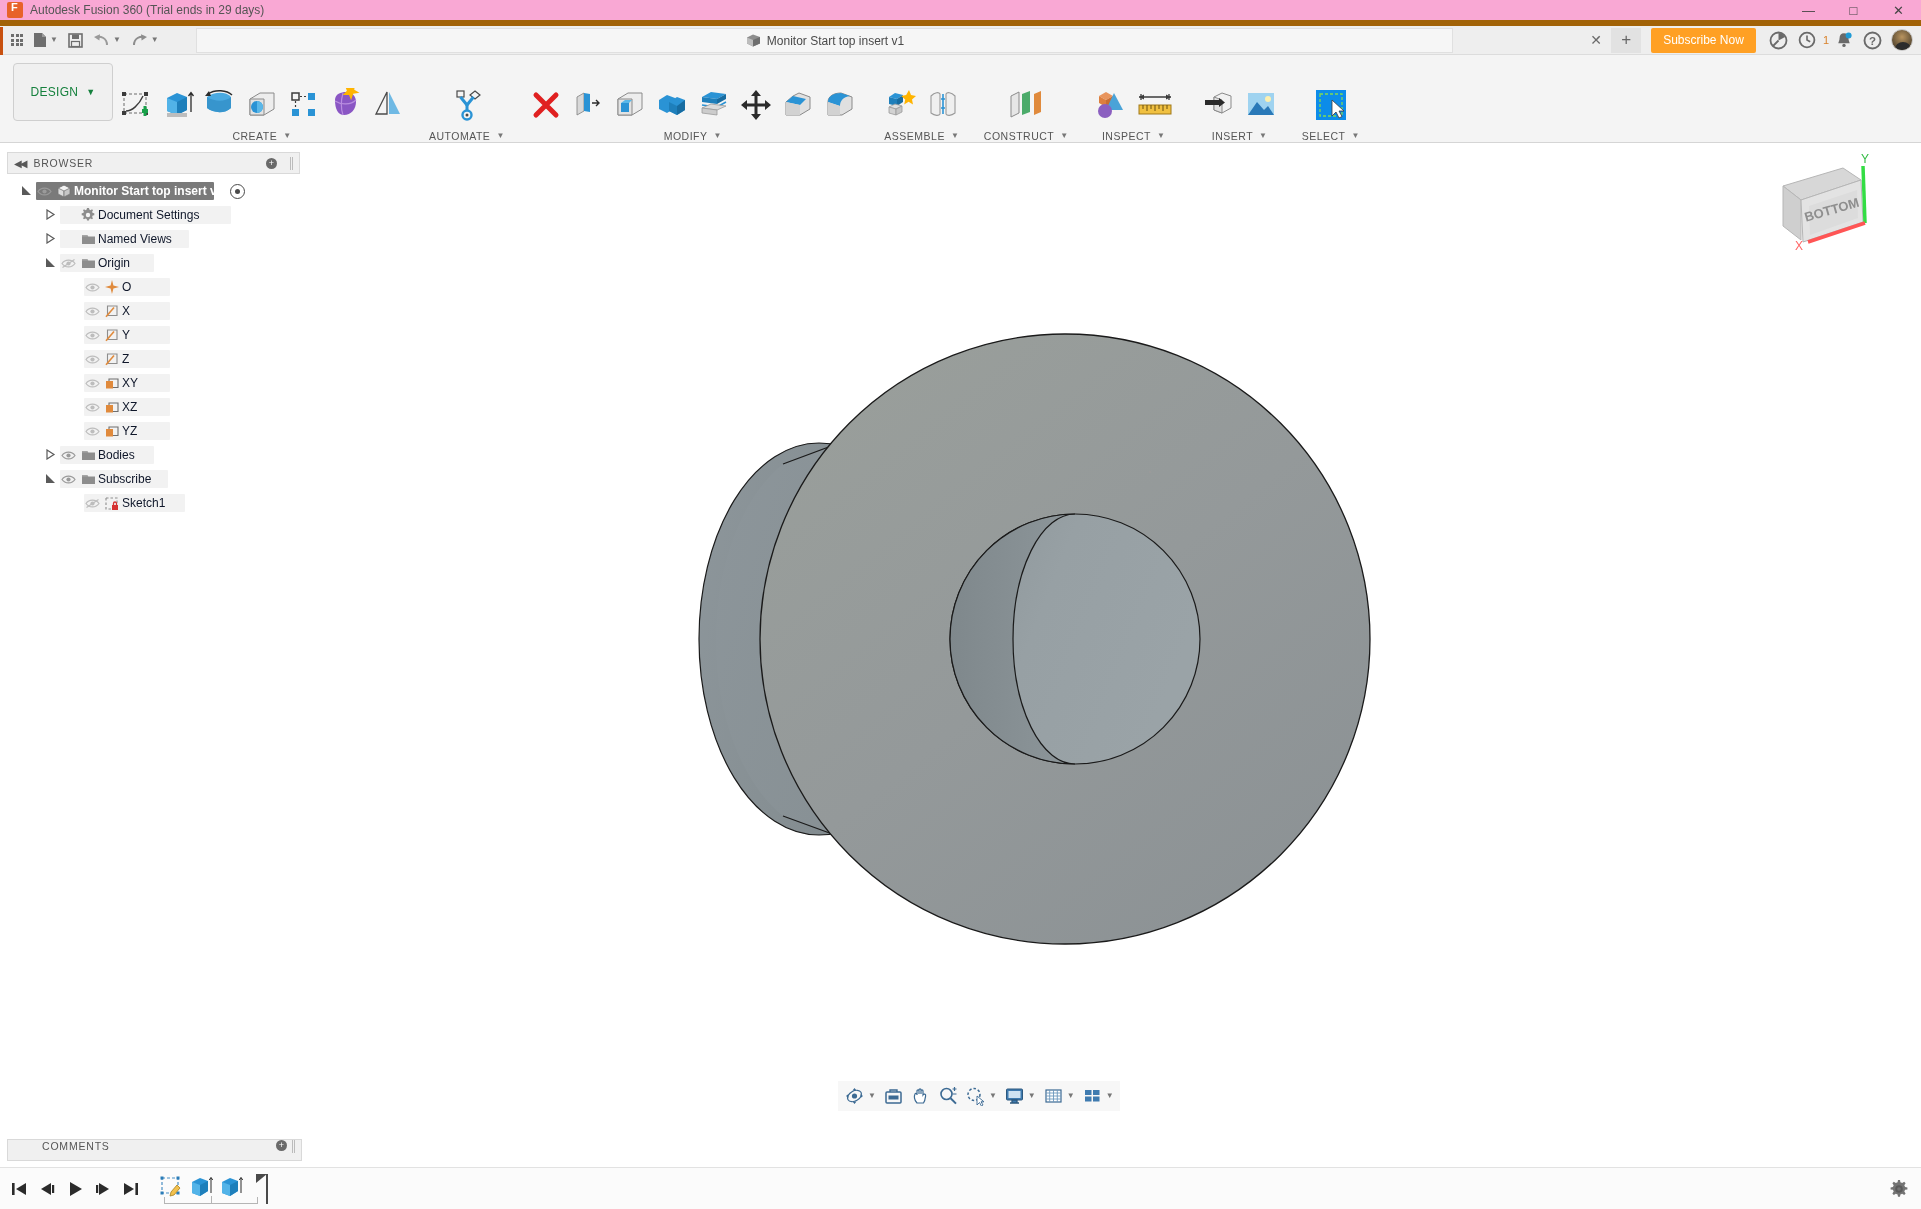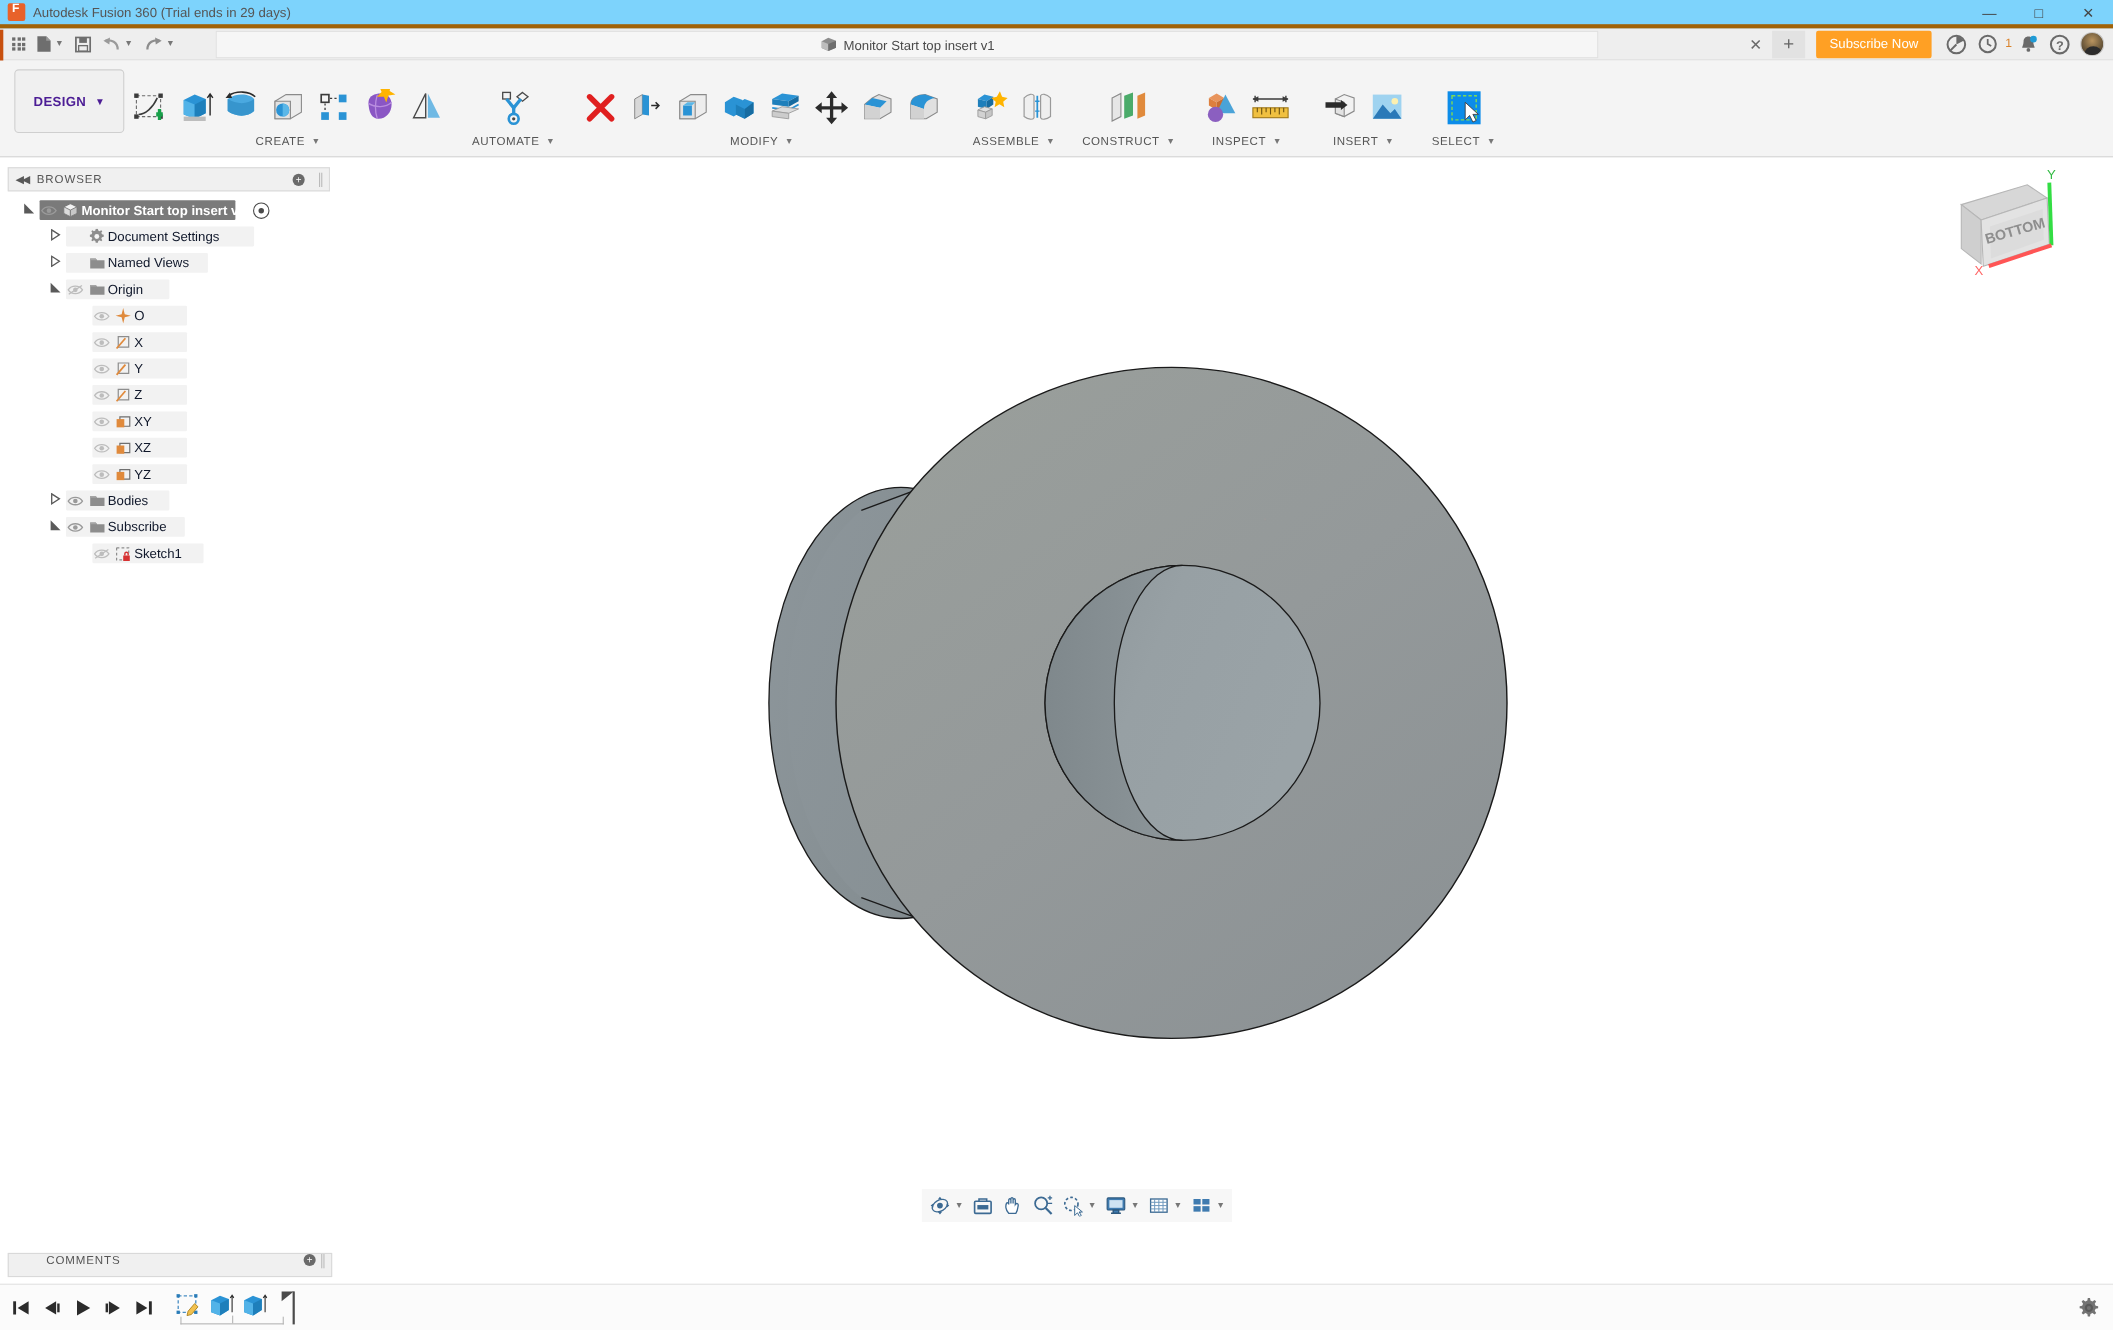--- a/index.html
+++ b/index.html
@@ -8,22 +8,22 @@
     overflow: hidden;
     background: #ffffff;
     font-family: "Liberation Sans", sans-serif;
     -webkit-font-smoothing: antialiased;
   }
   #app { position: relative; width: 1921px; height: 1209px; }
 
   
   .titlebar {
     position: absolute; top: 0; left: 0; width: 1921px; height: 26px;
-    background: #7dd3fc; display: flex; align-items: center;
-    border-bottom: 4px solid #a16207;
+    background: #f9a8d4; display: flex; align-items: center;
+    border-bottom: 6px solid #a16207;
   }
   .tb-icon {
     width: 16px; height: 16px; margin-left: 7px; margin-right: 7px;
     background: #e8622a; border-radius: 2px; position: relative; flex: none;
   }
   .tb-icon:after {
     content: "F"; position: absolute; top: -1px; left: 4px;
     font-size: 11px; font-weight: bold; color: #fff;
     font-family: "Liberation Sans", sans-serif;
   }
@@ -91,39 +91,39 @@
   
   .ribbon {
     position: absolute; top: 55px; left: 0; width: 1921px; height: 88px;
     background: #f4f4f4; border-bottom: 1px solid #d5d5d5;
   }
   .design-btn {
     position: absolute; left: 13px; top: 8px; width: 100px; height: 58px;
     border: 1px solid #cfcfcf; border-radius: 4px; background: #f0f0f0;
     display: flex; align-items: center; justify-content: center; gap: 5px;
   }
-  .design-btn span { font-size: 12px; color: #4c1d95; letter-spacing: .3px; font-weight: bold; }
+  .design-btn span { font-size: 12px; color: #15803d; letter-spacing: .3px; }
 
   .ribtabs {
     position: absolute; left: 140px; top: 1px; height: 18px;
     display: flex; align-items: flex-start; gap: 0;
   }
   .ribtab {
     font-size: 11.5px; color: #4a4a4a; letter-spacing: .6px;
     padding: 2px 0 3px; text-align: center; white-space: nowrap;
   }
   .ribtab.active { color: #1a9ae0; }
   .ribtab.active:after {
     content: ""; display: block; height: 3px; background: #1a9ae0;
     margin: 3px 8px 0;
   }
 
   .ribpanels {
     position: absolute; left: 110px; top: 21px; height: 66px;
-    display: flex; align-items: flex-start;
+    display: flex; align-items: flex-end;
   }
   .panel { display: flex; flex-direction: column; align-items: center;
            padding: 0 6px; justify-content: flex-start; }
   .panel-row { display: flex; align-items: flex-start; height: 46px; gap: 2px; }
   .panel-label {
     font-size: 10.5px; color: #555; letter-spacing: .5px; white-space: nowrap;
     display: flex; align-items: center; gap: 3px; margin-top: 1px;
   }
   .panel-sep { width: 1px; background: #d8d8d8; margin: 4px 4px 18px; }
   .cmd {

